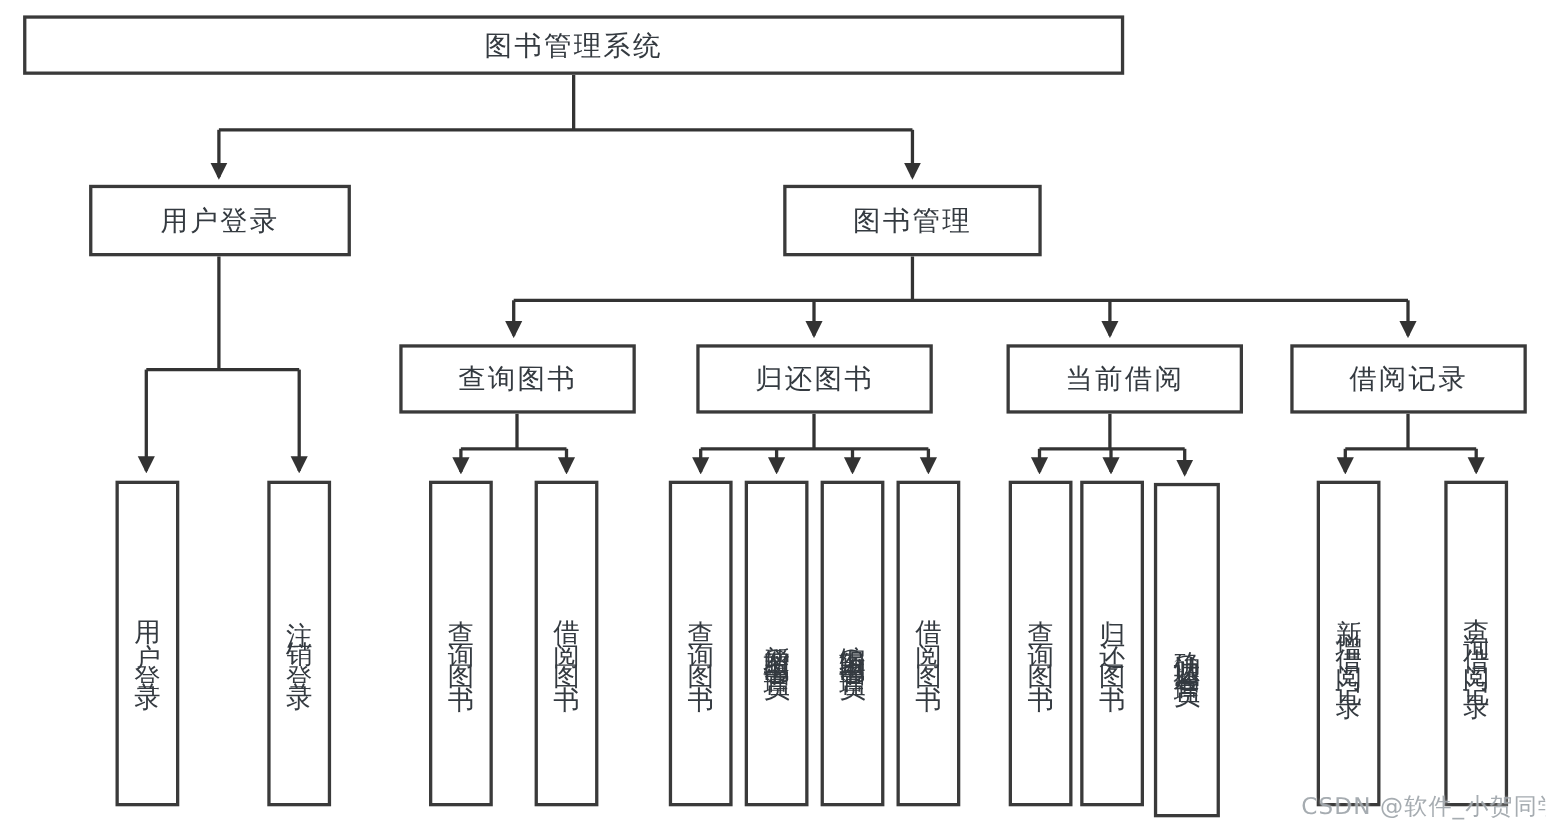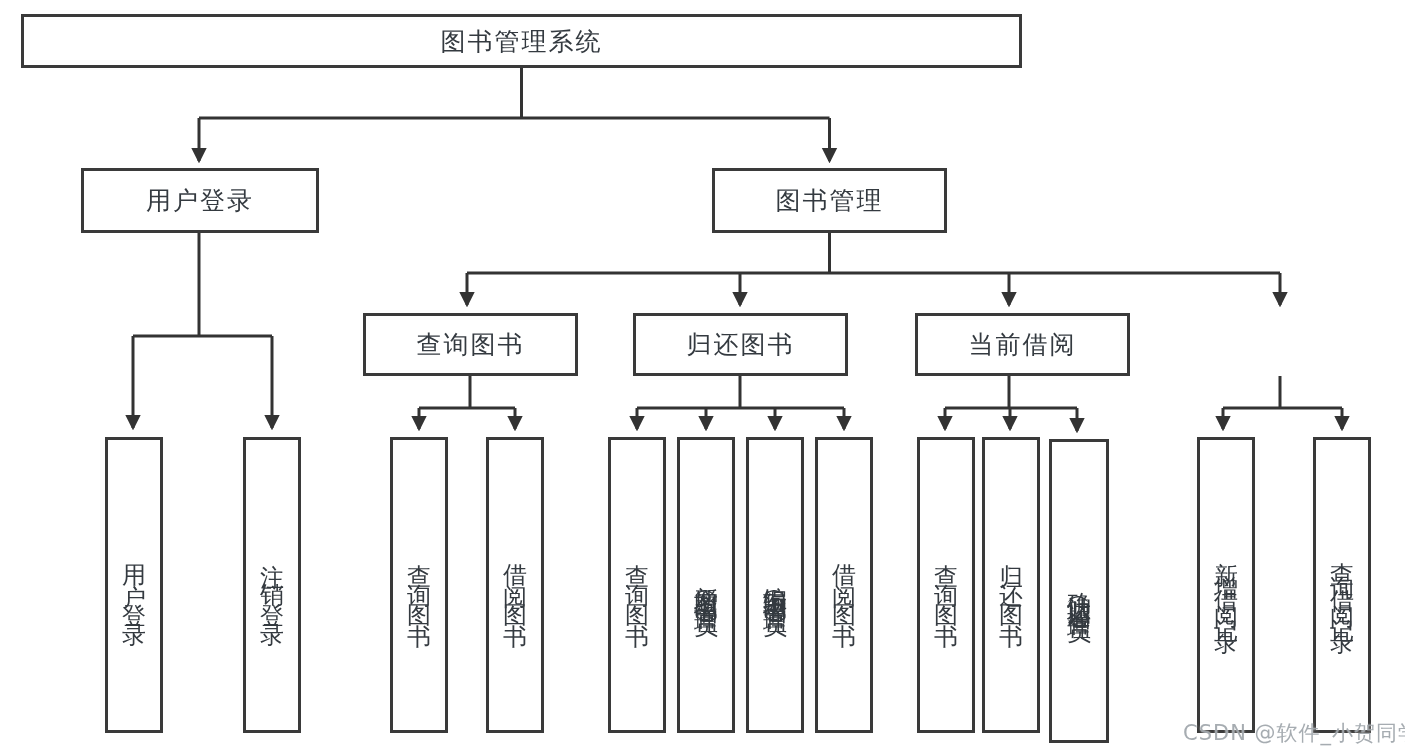--- a/index.html
+++ b/index.html
@@ -97,20 +97,23 @@
 
   <div class="box lvl3" style="left:363px;">
     <span class="h-label">查询图书</span>
   </div>
   <div class="box lvl3" style="left:633px;">
     <span class="h-label">归还图书</span>
   </div>
   <div class="box lvl3" style="left:902px;margin-left:13px;">
     <span class="h-label">当前借阅</span>
   </div>
+  <div class="box lvl3" style="left:1173px;">
+    <span class="h-label">借阅记录</span>
+  </div>
 
   <div class="box leaf" style="left:105px;">
     <span class="v-text" style="letter-spacing: 20px;">用户登录</span>
   </div>
   <div class="box leaf" style="left:243px;">
     <span class="v-text" style="letter-spacing: 20px;">注销登录</span>
   </div>
 
   <div class="box leaf" style="left:390px;">
     <span class="v-text" style="letter-spacing: 20px;">查询图书</span>

